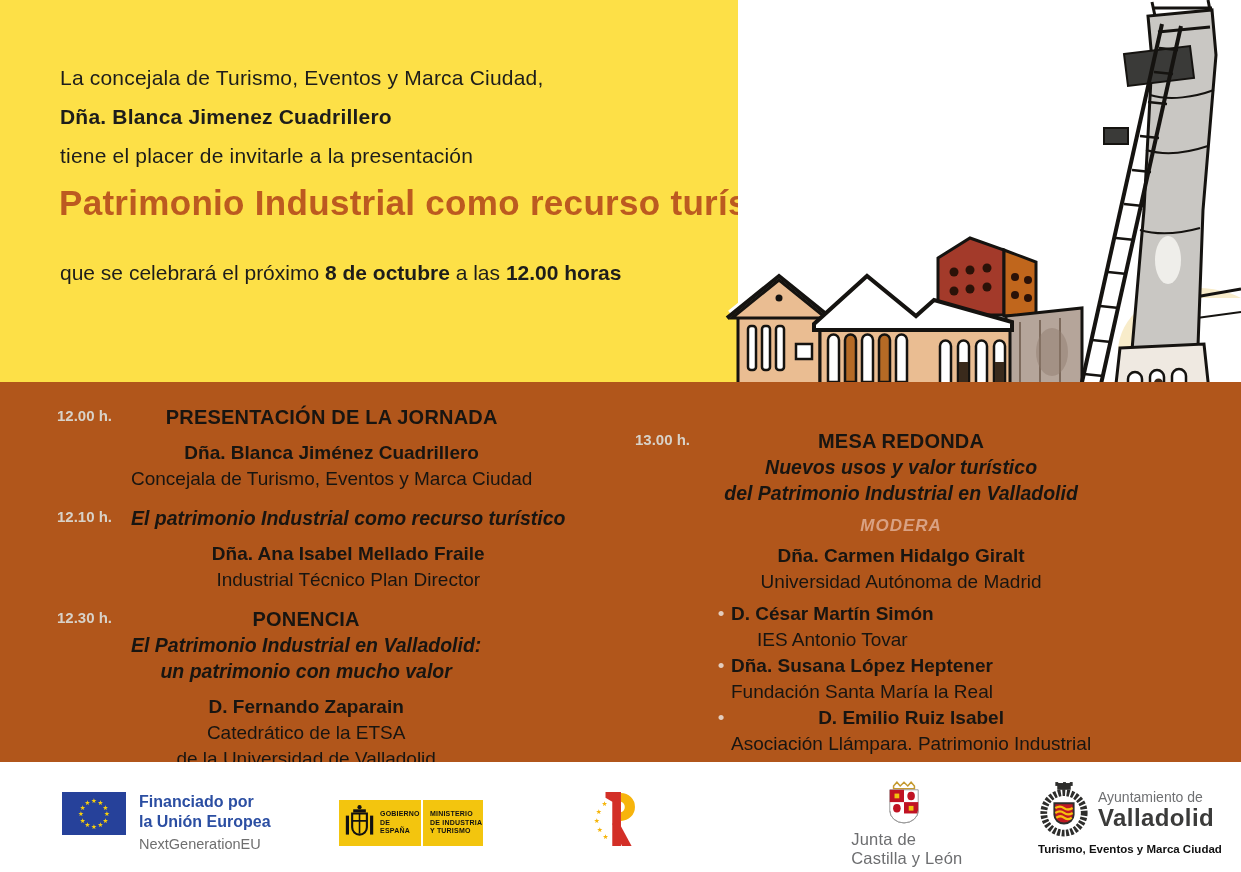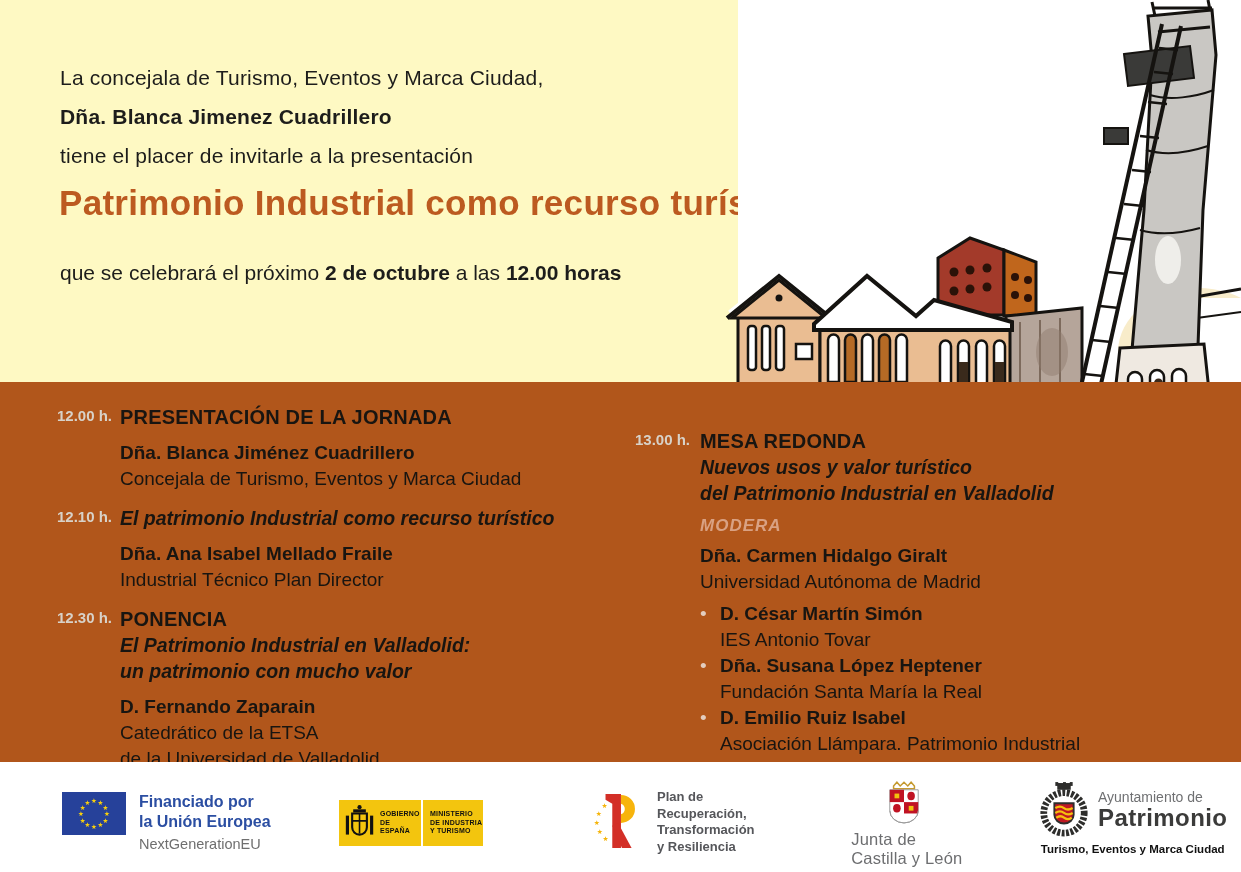--- a/index.html
+++ b/index.html
@@ -1,36 +1,36 @@
 <!DOCTYPE html>
 <html><head>
 <meta charset="utf-8">
 <style>
   html,body{margin:0;padding:0;background:#ffffff;}
-  .poster{position:relative;width:1241px;height:872px;background:#fef9c3;overflow:hidden;
+  .poster{position:relative;width:1241px;height:872px;background:#fde047;overflow:hidden;
           font-family:"Liberation Sans",sans-serif;color:#1d1d1b;}
 
   
   .intro{position:absolute;left:60px;top:58px;font-size:21px;line-height:39px;letter-spacing:.2px;}
   .intro .bold{font-weight:700;}
   .main-title{position:absolute;left:59px;top:183px;font-size:35px;font-weight:700;color:#bc5a20;letter-spacing:.3px;}
   .details{position:absolute;left:60px;top:252px;font-size:21px;line-height:41px;}
   .details b{font-weight:700;}
 
   .illustration{position:absolute;left:700px;top:0;}
 
   
   .program-band{position:absolute;left:0;top:382px;width:1241px;height:380px;background:#b1561b;}
   .prog-col{position:absolute;}
   .prog-left{left:57px;top:22px;width:560px;}
   .prog-right{left:635px;top:46px;width:566px;}
-  .prog-item{display:flex;margin-bottom:13px;}
+  .prog-item{display:flex;margin-bottom:13px;gap:11px;}
   .prog-time{width:63px;flex:none;font-size:15px;font-weight:700;color:#d8d2c9;padding-top:3px;}
   .prog-right .prog-time{width:65px;}
-  .prog-body{font-size:19px;line-height:26px;color:#181511;}
+  .prog-body{font-size:19px;line-height:26px;color:#181511;text-align:center;}
   .prog-heading{font-weight:700;font-size:20px;letter-spacing:.2px;}
   .prog-title-italic{font-weight:700;font-style:italic;font-size:19.5px;}
   .prog-name{font-weight:700;margin-top:10px;}
   .prog-role{}
   .modera{color:#d9a183;font-weight:700;font-size:17px;letter-spacing:1px;margin-top:7px;font-style:italic;}
   .mod-name{font-weight:700;margin-top:4px;}
   .speakers{margin-top:6px;}
   .speaker{display:flex;}
   .bullet{color:#e3cdbf;width:20px;flex:none;font-size:19px;}
   .speaker .prog-name{margin-top:0;}
@@ -67,21 +67,21 @@
 
   <div class="intro">
     <div>La concejala de Turismo, Eventos y Marca Ciudad,</div>
     <div class="bold">Dña. Blanca Jimenez Cuadrillero</div>
     <div>tiene el placer de invitarle a la presentación</div>
   </div>
 
   <div class="main-title">Patrimonio Industrial como recurso turístico</div>
 
   <div class="details">
-    <div><span>que se celebrará el próximo </span><b>2 de octubre</b><span> a las </span><b>12.00 horas</b></div>
+    <div><span>que se celebrará el próximo </span><b>8 de octubre</b><span> a las </span><b>12.00 horas</b></div>
   </div>
 
   <svg class="illustration" width="541" height="425" viewBox="0 0 541 425">
     <rect x="38" y="0" width="503" height="400" fill="#ffffff"></rect>
     <ellipse cx="498" cy="352" rx="80" ry="64" fill="#f8ecca"></ellipse>
 
     <g>
       <rect x="488" y="298" width="53" height="100" fill="#ffffff"></rect>
       <path d="M478,300 L541,289" fill="none" stroke="#151310" stroke-width="3"></path>
       <path d="M482,320 L541,312" fill="none" stroke="#151310" stroke-width="2"></path>
@@ -306,26 +306,20 @@
           <text x="13" y="16">★</text>
             <text x="7" y="25">★</text>
           <text x="5" y="34">★</text>
             <text x="8" y="43">★</text>
           <text x="14" y="51">★</text>
         </g>
         <polygon points="14,2 30,2 30,58 21,58 21,12 14,8" fill="#d32f27"></polygon>
         <path d="M30,3 a14.5,14.5 0 0 1 0,29 l0,-9 a5.8,5.8 0 0 0 0,-11 z" fill="#f7b40c"></path>
         <polygon points="27,32 41,58 31,58 21,35" fill="#d32f27"></polygon>
       </svg>
-      <div class="plan-text">
-        <div>Plan de</div>
-        <div>Recuperación,</div>
-        <div>Transformación</div>
-        <div>y Resiliencia</div>
-      </div>
     </div>
 
     <div class="logo junta-logo">
       <div class="junta-top">
         <svg width="36" height="52" viewBox="0 0 38 54">
           <path d="M8,8 l3.5,-4 3.5,4 4,-4 4,4 3.5,-4 3.5,4 v3 H8 z" fill="none" stroke="#c59a2f" stroke-width="1.6"></path>
           <path d="M4,12 h30 v22 a15,13 0 0 1 -30,0 z" fill="#ffffff" stroke="#9a9a9a" stroke-width="1"></path>
           <rect x="4" y="12" width="15" height="13" fill="#c01323"></rect>
           <rect x="19" y="25" width="15" height="12" fill="#c01323"></rect>
           <rect x="9" y="16" width="5" height="5" fill="#f2c20e"></rect>
@@ -353,19 +347,19 @@
           <rect x="26" y="0" width="3" height="4" fill="#2e2e2c"></rect>
           <rect x="33" y="0" width="3" height="4" fill="#2e2e2c"></rect>
           <circle cx="27" cy="32" r="21" fill="#ffffff" stroke="#2e2e2c" stroke-width="7" stroke-dasharray="3 1.6"></circle>
           <path d="M17,22 h20 v12 a10,9 0 0 1 -20,0 z" fill="#c01823" stroke="#2e2e2c" stroke-width="2"></path>
           <path d="M18,27 q5,-3 9,0 t9,0" fill="none" stroke="#f5c20e" stroke-width="2.4"></path>
           <path d="M18,32 q5,-3 9,0 t9,0" fill="none" stroke="#f5c20e" stroke-width="2.4"></path>
           <path d="M19,37 q4.5,-3 8,0 t8,0" fill="none" stroke="#f5c20e" stroke-width="2.4"></path>
         </svg>
         <div class="ayto-text">
           <div class="ayto-l1">Ayuntamiento de</div>
-          <div class="ayto-l2">Patrimonio</div>
+          <div class="ayto-l2">Valladolid</div>
         </div>
       </div>
       <div class="ayto-l3">Turismo, Eventos y Marca Ciudad</div>
     </div>
   </div>
 </div>
 
 </body></html>

